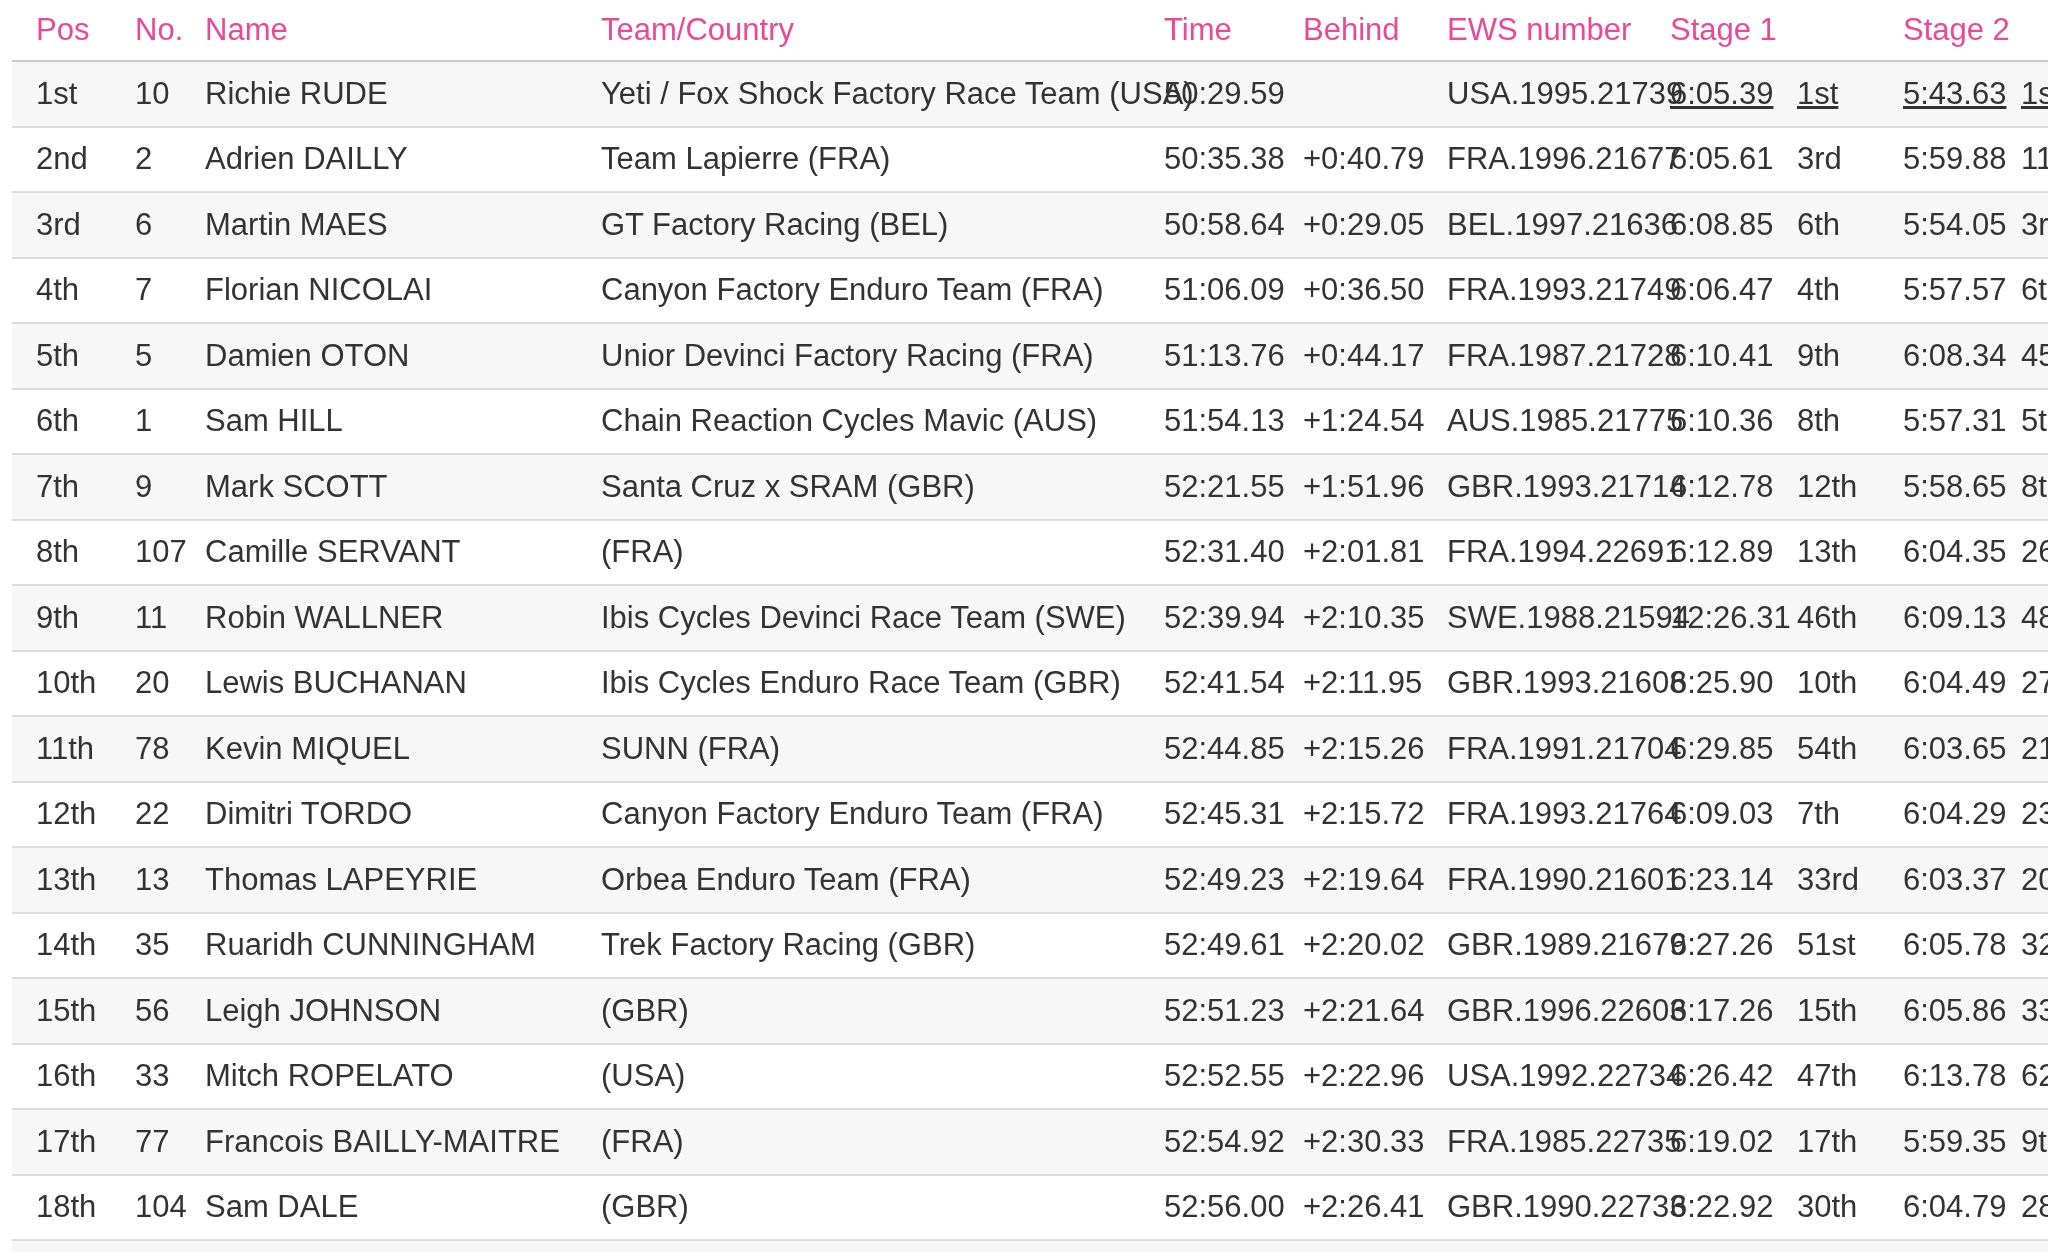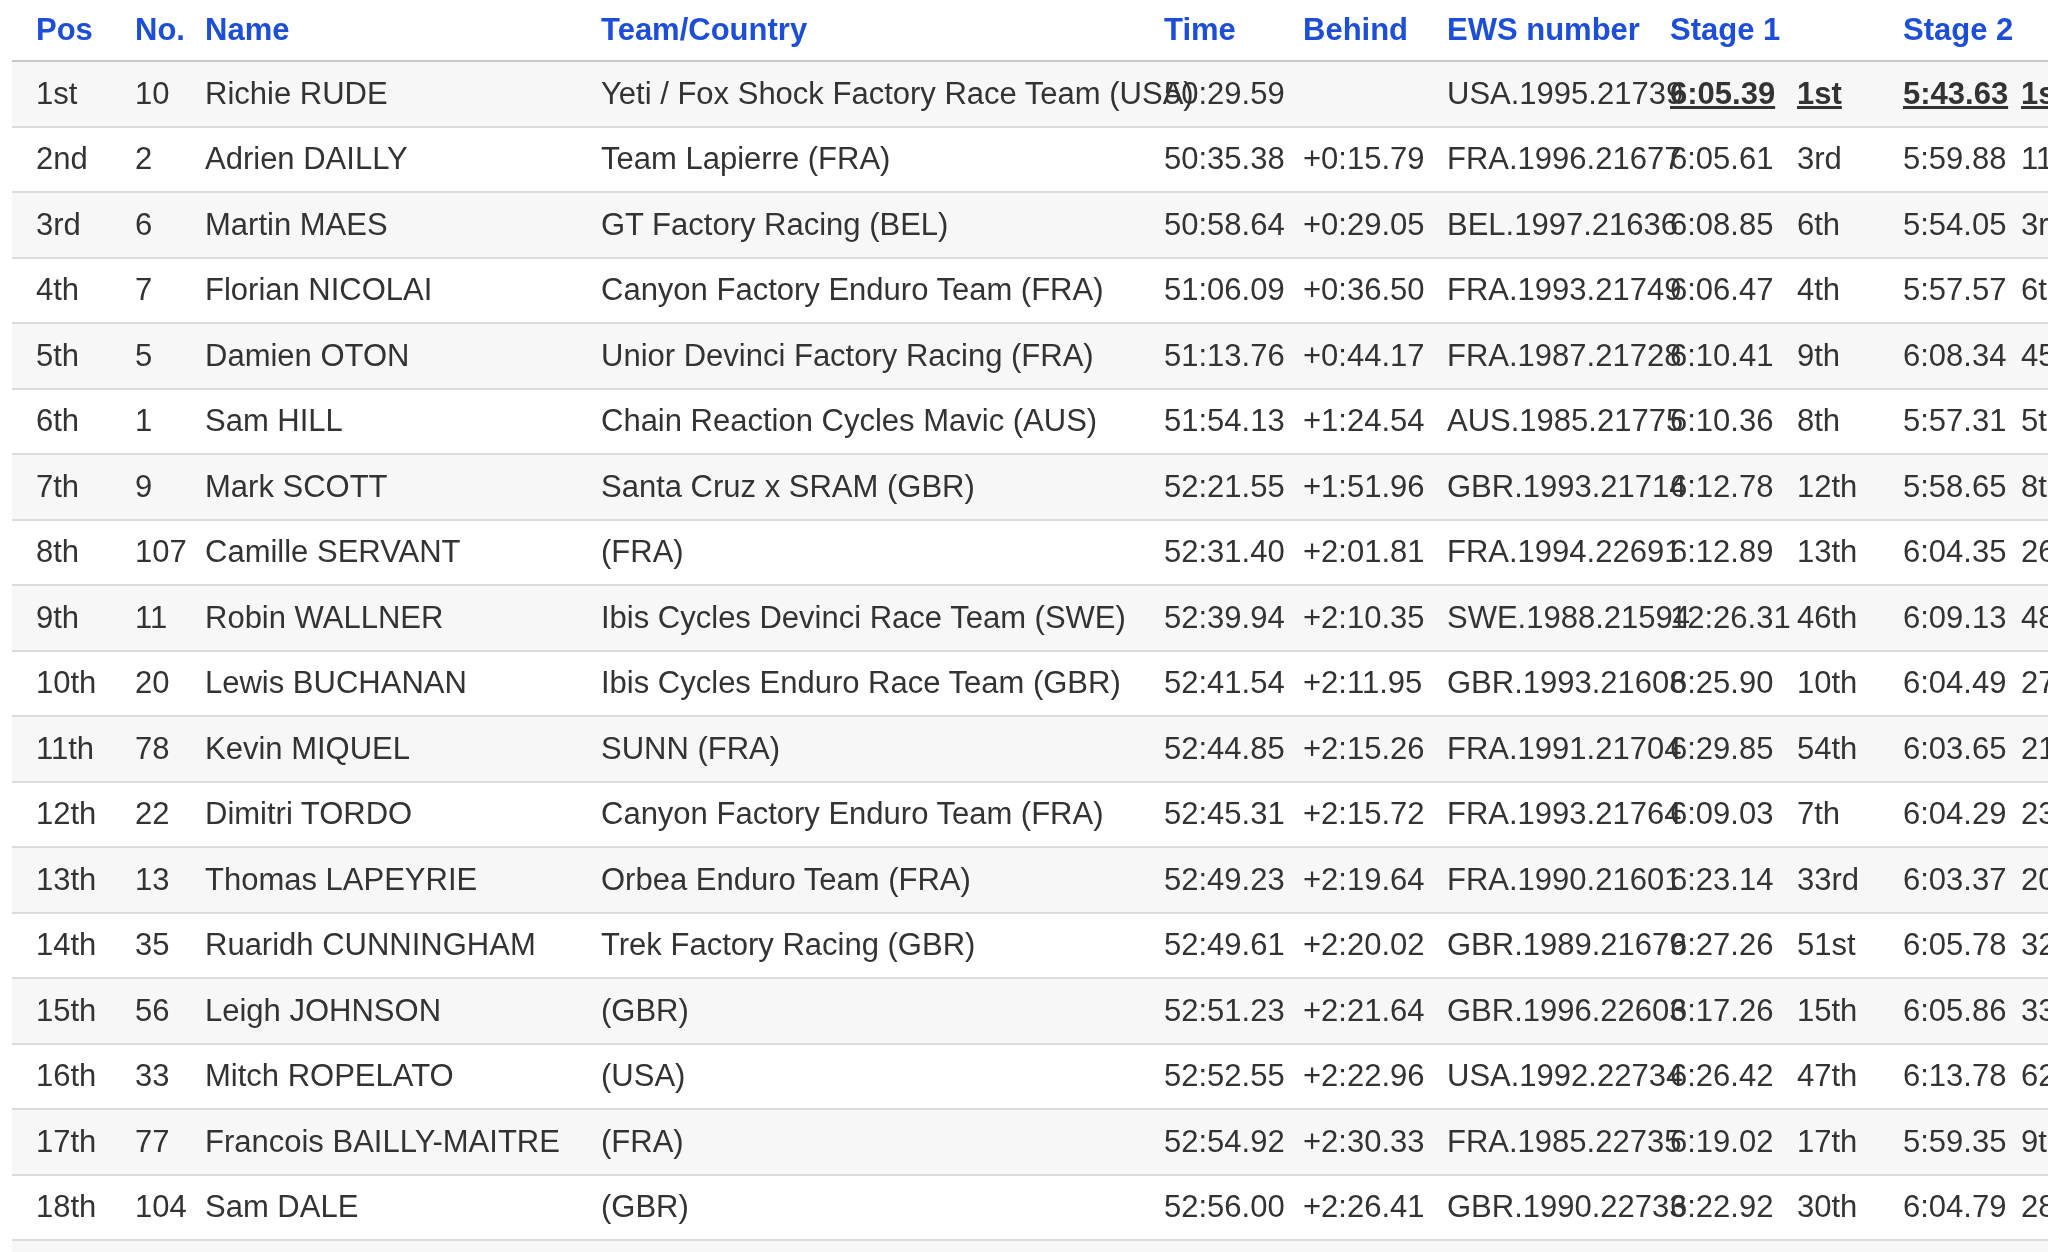--- a/index.html
+++ b/index.html
@@ -18,31 +18,31 @@
   }
   th, td {
     text-align: left;
     padding: 0 0 0 24px;
     vertical-align: middle;
     white-space: nowrap;
     overflow: visible;
   }
   th {
     height: 60px;
-    font-weight: bold;
-    color: #1d4ed8;
+    font-weight: normal;
+    color: #ec4899;
     border-bottom: 2px solid #c8c8c8;
   }
   td {
     height: 63.5px;
     border-top: 2px solid #dcdcdc;
   }
   tbody tr:first-child td { border-top: none; }
   tbody tr.stripe { background: #f7f7f7; }
-  .u { text-decoration: underline; font-weight: bold; }
+  .u { text-decoration: underline; }
   col.c-pos   { width: 99px; }
   col.c-no    { width: 70px; }
   col.c-name  { width: 396px; }
   col.c-team  { width: 563px; }
   col.c-time  { width: 139px; }
   col.c-behind{ width: 144px; }
   col.c-ews   { width: 223px; }
   col.c-stage1{ width: 127px; }
   col.c-s1r   { width: 106px; }
   col.c-stage2{ width: 118px; }
@@ -93,21 +93,21 @@
         <td class="u">1st</td>
         <td class="u">5:43.63</td>
         <td class="u">1st</td>
       </tr>
       <tr>
         <td>2nd</td>
         <td>2</td>
         <td>Adrien DAILLY</td>
         <td>Team Lapierre (FRA)</td>
         <td>50:35.38</td>
-        <td>+0:15.79</td>
+        <td>+0:40.79</td>
         <td>FRA.1996.21677</td>
         <td>6:05.61</td>
         <td>3rd</td>
         <td>5:59.88</td>
         <td>11th</td>
       </tr>
       <tr class="stripe">
         <td>3rd</td>
         <td>6</td>
         <td>Martin MAES</td>

